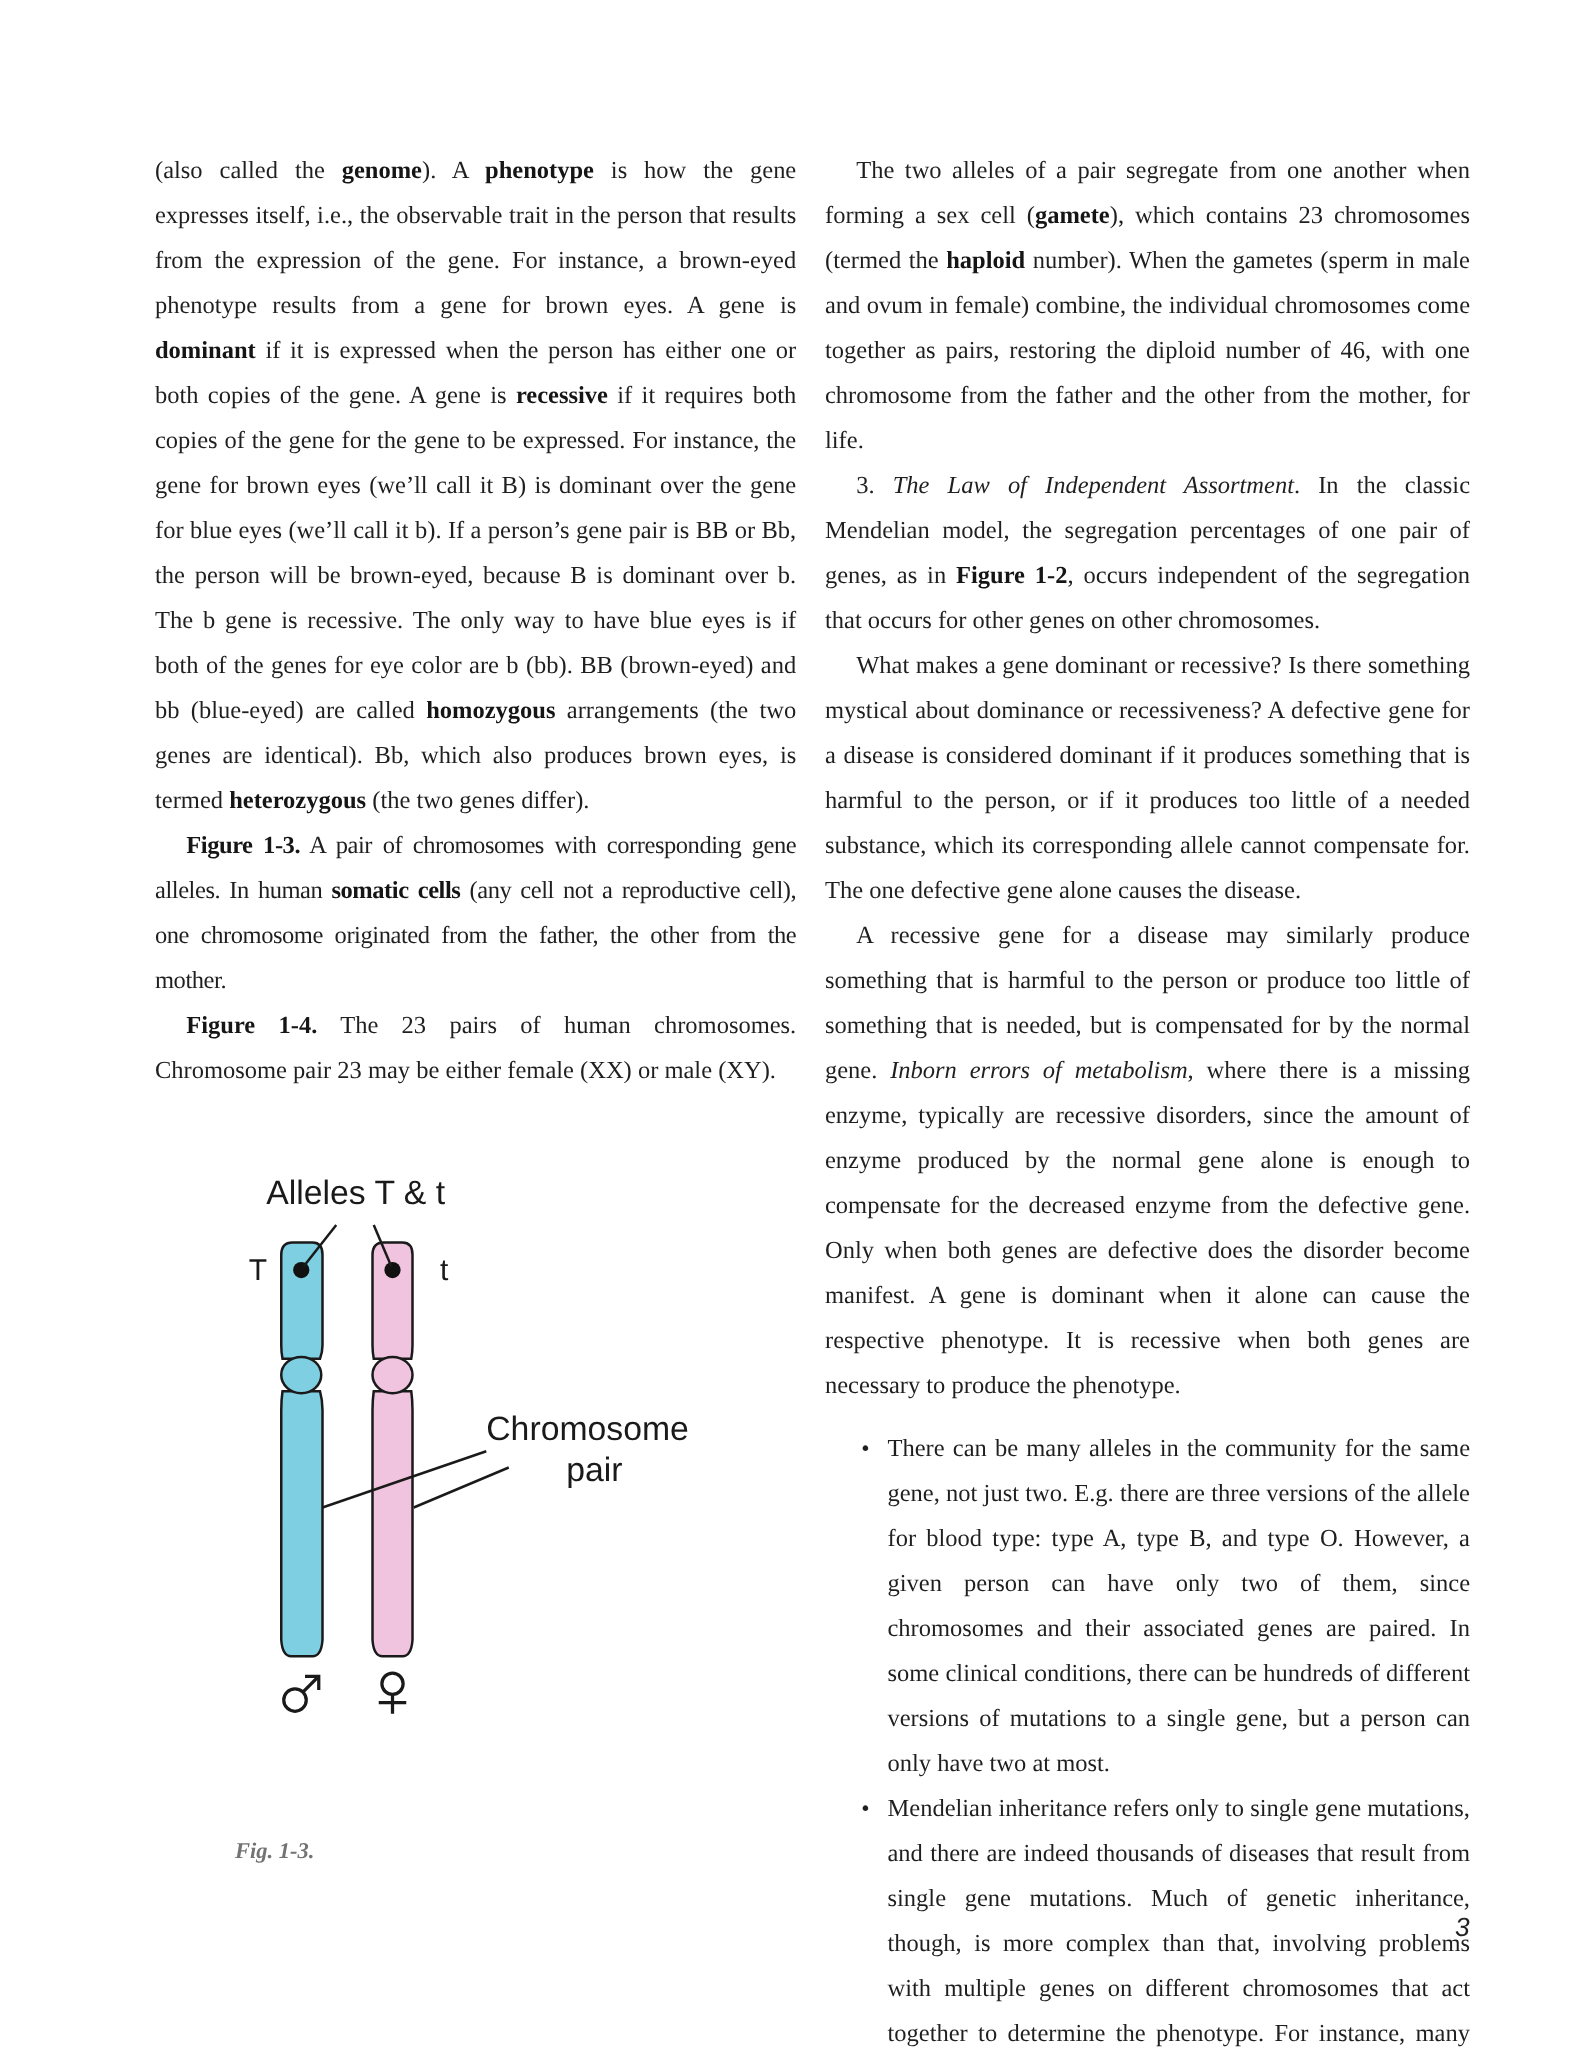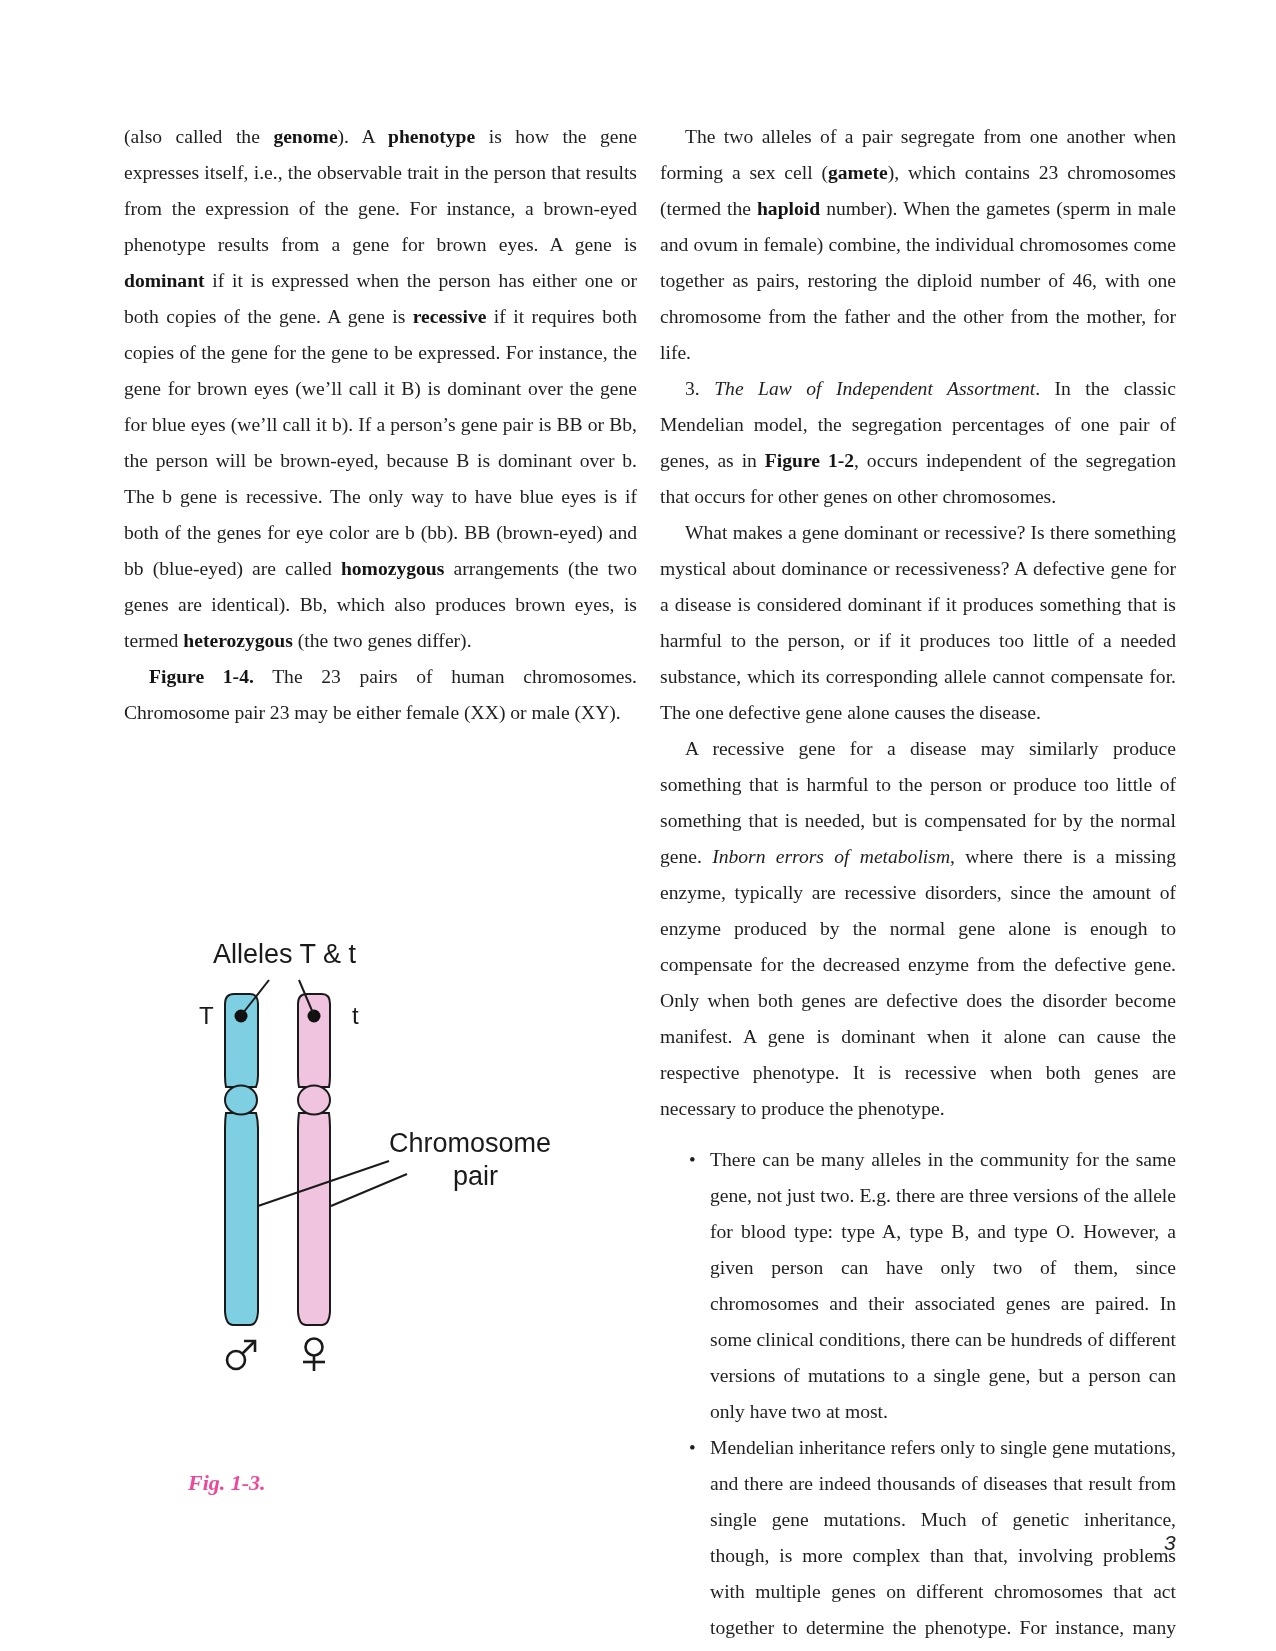--- a/index.html
+++ b/index.html
@@ -33,35 +33,36 @@
   }
   .figure svg { position: absolute; left: 0; top: 0; }
   .fig-text {
     font-family: "Liberation Sans", "DejaVu Sans", sans-serif;
     fill: #1a1a1a;
   }
   .fig-label {
     position: absolute; left: 188px; top: 1470px;
     font-family: "Liberation Serif", "DejaVu Serif", serif;
     font-style: italic; font-weight: bold;
-    font-size: 22px; color: #ec4899;
+    font-size: 18px; color: #737373;
   }
   .page-number {
     position: absolute; left: 1164px; top: 1531px;
     font-family: "Liberation Sans", "DejaVu Sans", sans-serif;
     font-style: italic; font-size: 21px; color: #222;
   }
 </style>
 </head>
 <body>
 
 <div class="col col-left">
   <p class="cont"><span>(also called the </span><b>genome</b><span>). A </span><b>phenotype</b><span> is how the gene expresses itself, i.e., the observable trait in the person that results from the expression of the gene. For instance, a brown-eyed phenotype results from a gene for brown eyes. A gene is </span><b>dominant</b><span> if it is expressed when the person has either one or both copies of the gene. A gene is </span><b>recessive</b><span> if it requires both copies of the gene for the gene to be expressed. For instance, the gene for brown eyes (we’ll call it B) is dominant over the gene for blue eyes (we’ll call it b). If a person’s gene pair is BB or Bb, the person will be brown-eyed, because B is dominant over b. The b gene is recessive. The only way to have blue eyes is if both of the genes for eye color are b (bb). BB (brown-eyed) and bb (blue-eyed) are called </span><b>homozygous</b><span> arrangements (the two genes are identical). Bb, which also produces brown eyes, is termed </span><b>heterozygous</b><span> (the two genes differ).</span></p>
 
 
+  <p class="ind caption" style="letter-spacing:-0.35px;"><b>Figure 1-3.</b><span> A pair of chromosomes with corresponding gene alleles. In human </span><b>somatic cells</b><span> (any cell not a reproductive cell), one chromosome originated from the father, the other from the mother.</span></p>
 
 
   <p class="ind caption"><b>Figure 1-4.</b><span> The 23 pairs of human chromosomes. Chromosome pair 23 may be either female (XX) or male (XY).</span></p>
 </div>
 
 <div class="col col-right">
   <p class="ind"><span>The two alleles of a pair segregate from one another when forming a sex cell (</span><b>gamete</b><span>), which contains 23 chromosomes (termed the </span><b>haploid</b><span> number). When the gametes (sperm in male and ovum in female) combine, the individual chromosomes come together as pairs, restoring the diploid number of 46, with one chromosome from the father and the other from the mother, for life.</span></p>
 
   <p class="ind"><span>3. </span><i>The Law of Independent Assortment</i><span>. In the classic Mendelian model, the segregation percentages of one pair of genes, as in </span><b>Figure 1-2</b><span>, occurs independent of the segregation that occurs for other genes on other chromosomes.</span></p>
 

